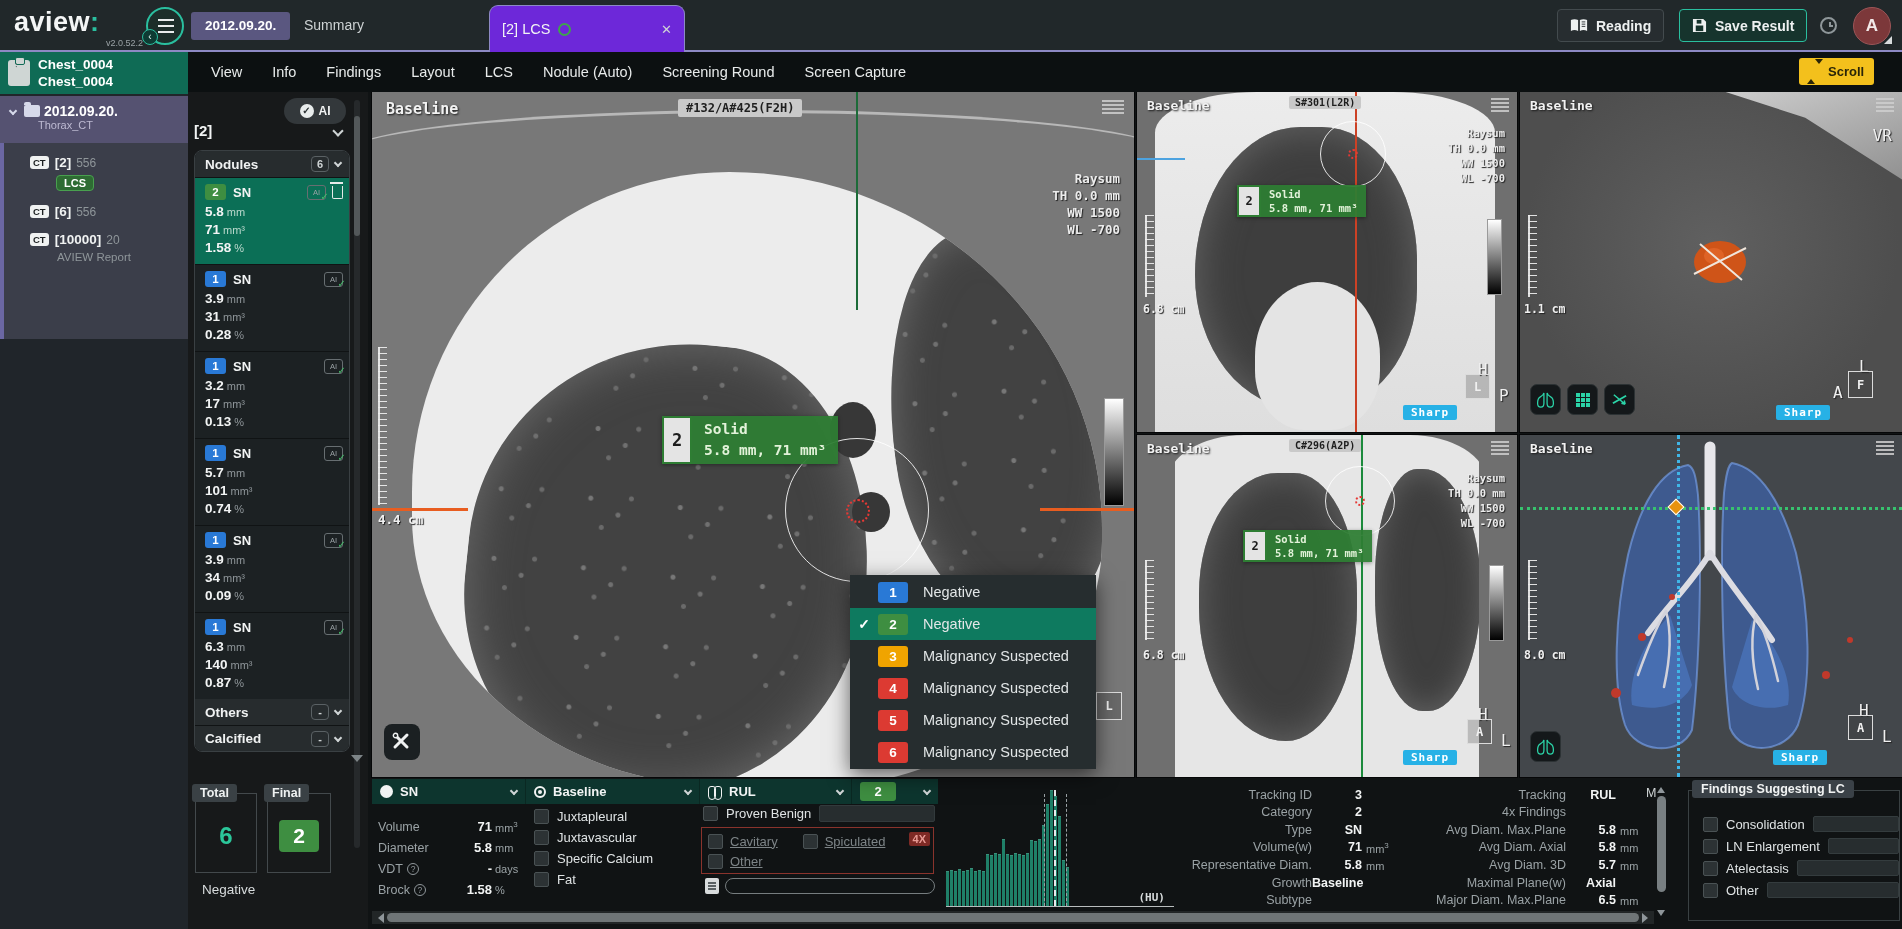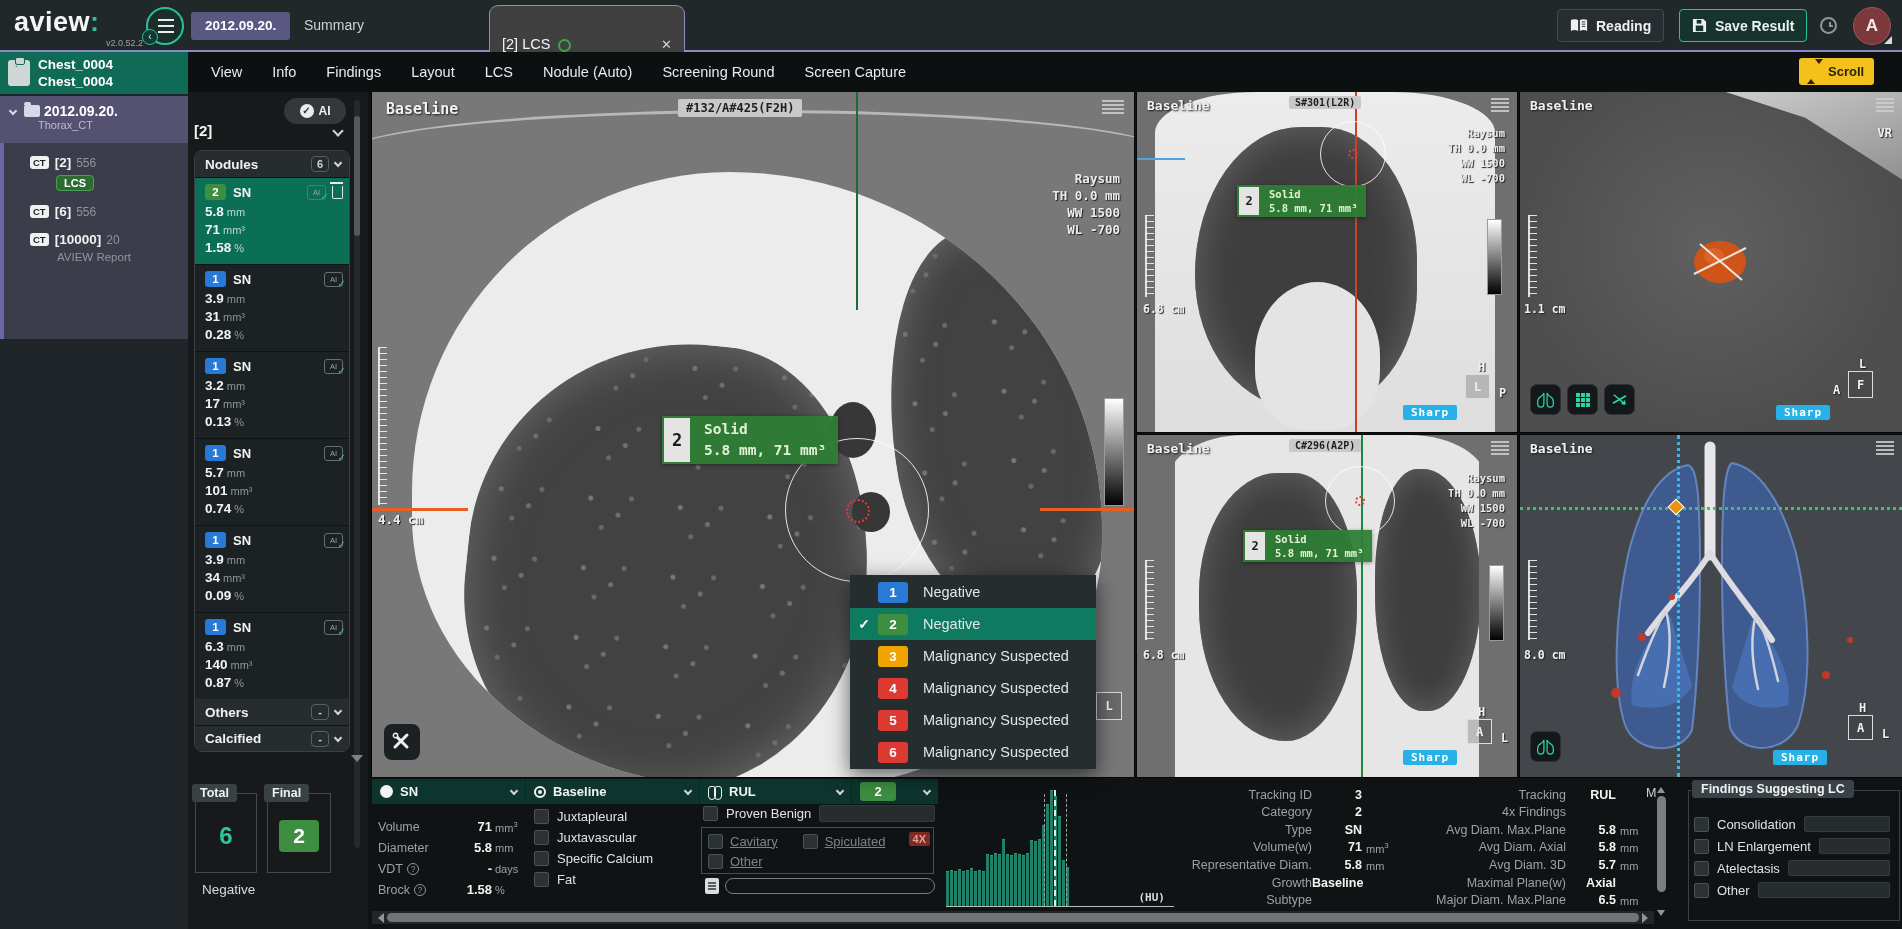--- a/index.html
+++ b/index.html
@@ -11,21 +11,21 @@
   
   #topbar { left:0; top:0; width:1902px; height:52px; background:#21282a; border-bottom:2px solid #8d89c4; z-index:20; }
   #logo { left:14px; top:7px; font-size:27px; font-weight:bold; color:#f4f6f6; letter-spacing:.5px; }
   #logo .colon { color:#2abf9f; }
   #version { left:106px; top:38px; font-size:9px; color:#9aa2a5; }
   #list-circle { left:146px; top:7px; width:38px; height:38px; border:2px solid #2abf9f; border-radius:50%; background:#1c2e2a; }
   #list-circle .bar { position:absolute; left:10px; width:16px; height:2px; background:#e8ecec; }
   #list-circle .sub { position:absolute; left:-6px; top:20px; width:16px; height:16px; background:#0e3b33; border:1px solid #2abf9f; border-radius:50%; color:#dff4ee; font-size:10px; line-height:14px; text-align:center; }
   #date-pill { left:191px; top:12px; height:28px; padding:0 14px; background:#5a5780; border-radius:3px; color:#fff; font-size:13.5px; font-weight:bold; line-height:28px; }
   #summary-tab { left:304px; top:17px; font-size:14px; color:#ced3d4; }
-  #active-tab { left:489px; top:5px; width:196px; height:47px; background:#404040; border:1px solid #8d89c4; border-bottom:none; border-radius:9px 9px 0 0; display:flex; align-items:flex-end; padding:0 12px; z-index:21; }
+  #active-tab { left:489px; top:5px; width:196px; height:47px; background:#6d28d9; border:1px solid #8d89c4; border-bottom:none; border-radius:9px 9px 0 0; display:flex; align-items:center; padding:0 12px; z-index:21; }
   #active-tab .t { color:#f2f4f4; font-size:14.5px; }
   #active-tab .status { width:13px; height:13px; border:2px solid #3fa34d; border-radius:50%; margin-left:8px; }
   #active-tab .x { margin-left:auto; color:#cfd4d5; font-size:13px; }
   .tb-btn { top:9px; height:33px; background:#272d30; border:1px solid #434b4e; border-radius:4px; display:flex; align-items:center; padding:0 12px; color:#eef1f1; font-size:14px; font-weight:bold; gap:8px; }
   #save-btn { background:#16342d; border:1px solid #2abf9f; }
   #clock-ic { left:1820px; top:17px; width:17px; height:17px; border:2px solid #8f979a; border-radius:50%; }
   #clock-ic i { position:absolute; left:7px; top:3px; width:1.5px; height:5px; background:#8f979a; }
   #clock-ic b { position:absolute; left:7px; top:6px; width:4px; height:1.5px; background:#8f979a; }
   #avatar { left:1853px; top:7px; width:38px; height:38px; border-radius:50%; background:#7c383a; border:1px solid #9c5557; color:#f3e9e9; font-size:17px; font-weight:bold; text-align:center; line-height:36px; }
   #avatar::after { content:""; position:absolute; right:-2px; bottom:0; border:4px solid transparent; border-right-color:#d8dcdd; border-bottom-color:#d8dcdd; }
@@ -100,21 +100,21 @@
   .ovl { font-family:"DejaVu Sans Mono",monospace; color:#ececec; text-shadow:1px 1px 1px #222; text-align:right; z-index:8; }
   .ovl div { line-height:17px; font-size:12.5px; font-weight:bold; }
   .ovl.sm div { line-height:15px; font-size:10.5px; }
   .hamb { width:22px; height:14px; z-index:8; opacity:.85; }
   .hamb i { display:block; height:2px; background:#cfcfcf; margin-bottom:2px; }
   .ruler { width:9px; border-left:2px solid rgba(240,240,240,.9); background:repeating-linear-gradient(to bottom, rgba(240,240,240,.9) 0 1px, transparent 1px 6px); z-index:7; }
   .ruler-lbl { font-family:"DejaVu Sans Mono",monospace; color:#f0f0f0; font-size:11.5px; font-weight:bold; text-shadow:1px 1px 1px #222; z-index:7; }
   .gsbar { background:linear-gradient(#ffffff,#000000); border:1px solid #9a9a9a; z-index:7; }
   .sharp { background:#27b1e6; color:#fff; font-family:"DejaVu Sans Mono",monospace; font-weight:bold; font-size:11px; padding:1px 8px; border-radius:2px; z-index:8; letter-spacing:1px; }
   .obox { border:1px solid #dcdcdc; color:#f0f0f0; font-family:"DejaVu Sans Mono",monospace; font-size:12px; font-weight:bold; text-align:center; z-index:8; background:rgba(60,60,60,.25); }
-  .oltr { color:#f0f0f0; font-family:"DejaVu Sans Mono",monospace; font-size:12px; font-weight:bold; text-shadow:1px 1px 1px #222; z-index:8; }
+  .oltr { color:#f0f0f0; font-family:"DejaVu Sans Mono",monospace; font-size:16px; font-weight:normal; text-shadow:1px 1px 1px #222; z-index:8; }
   .annot { display:flex; align-items:stretch; font-family:"DejaVu Sans Mono",monospace; z-index:9; box-shadow:0 1px 4px rgba(0,0,0,.4); }
   .annot .num { background:#e4e4e4; color:#1c1c1c; font-weight:bold; display:flex; align-items:center; justify-content:center; border:2px solid #2e7d33; }
   .annot .bdy { background:rgba(46,125,51,.94); color:#e2f2d9; font-weight:bold; }
   .annot.big .num { width:30px; font-size:17px; }
   .annot.big .bdy { font-size:14.5px; line-height:21px; padding:3px 12px; }
   .annot.small .num { width:24px; font-size:12px; }
   .annot.small .bdy { font-size:10.5px; line-height:14px; padding:2px 8px; }
   .circ { border:1.5px solid rgba(255,255,255,.85); border-radius:50%; z-index:8; }
   .circ-red { border:2px dotted #e53935; border-radius:50%; z-index:8; }
   .refline { z-index:6; }
@@ -200,21 +200,21 @@
   #clipM { left:1646px; top:786px; color:#cfd4d5; font-size:12.5px; z-index:9; }
   #vscroll { left:1655px; top:781px; width:13px; height:141px; z-index:12; }
   #vscroll .tri-u { position:absolute; top:2px; left:2px; width:0; height:0; border:4.5px solid transparent; border-bottom:6px solid #8f969a; }
   #vscroll .tri-d { position:absolute; bottom:2px; left:2px; width:0; height:0; border:4.5px solid transparent; border-top:6px solid #8f969a; }
   #vscroll .vthumb { position:absolute; top:15px; left:2px; width:9px; height:96px; background:#787f82; border-radius:5px; }
 
   
   #findings { left:1688px; top:780px; width:214px; height:143px; z-index:10; }
   #findings .box { position:absolute; left:0; top:10px; width:212px; height:131px; border:1px solid #3a4143; }
   #findings .title { position:absolute; left:4px; top:0; background:#3a4147; border-radius:3px; color:#f0f2f2; font-size:12.5px; font-weight:bold; padding:2px 9px; z-index:2; }
-  #lc-rows { position:absolute; left:6px; top:33px; width:200px; }
+  #lc-rows { position:absolute; left:15px; top:33px; width:200px; }
   .lc-row { display:flex; align-items:center; height:22px; gap:8px; color:#dfe3e4; font-size:13px; }
   .lc-input { height:16px; background:#272d2f; border:1px solid #343c3e; border-radius:2px; flex:1; margin-right:4px; }
 
   
   #hscroll { left:372px; top:911px; width:1282px; height:13px; background:#222627; z-index:15; display:flex; align-items:center; }
   #hscroll .arrow-l { width:0; height:0; border:5px solid transparent; border-right:6px solid #8f969a; margin-left:1px; }
   #hscroll .hthumb { flex:1; height:9px; background:#6f7577; border-radius:5px; margin:0 3px; }
   #hscroll .arrow-r { width:0; height:0; border:5px solid transparent; border-left:6px solid #8f969a; margin-right:1px; }
 </style>
 </head>

